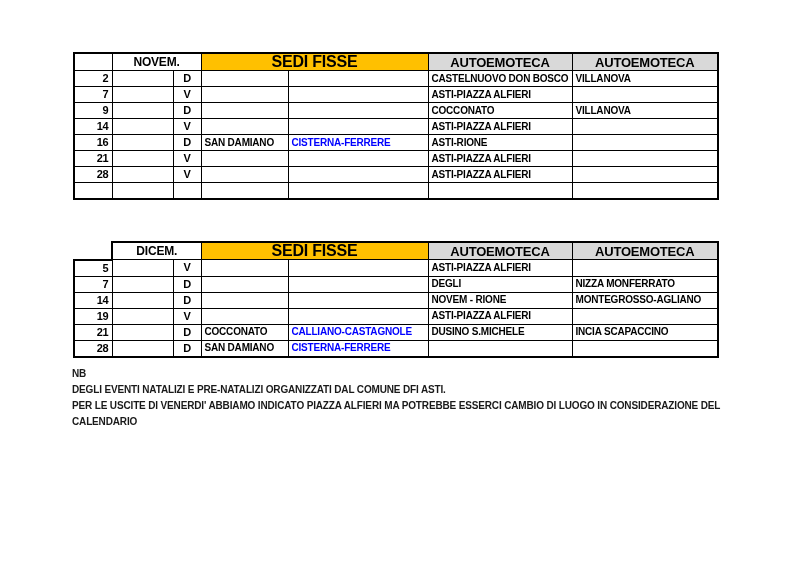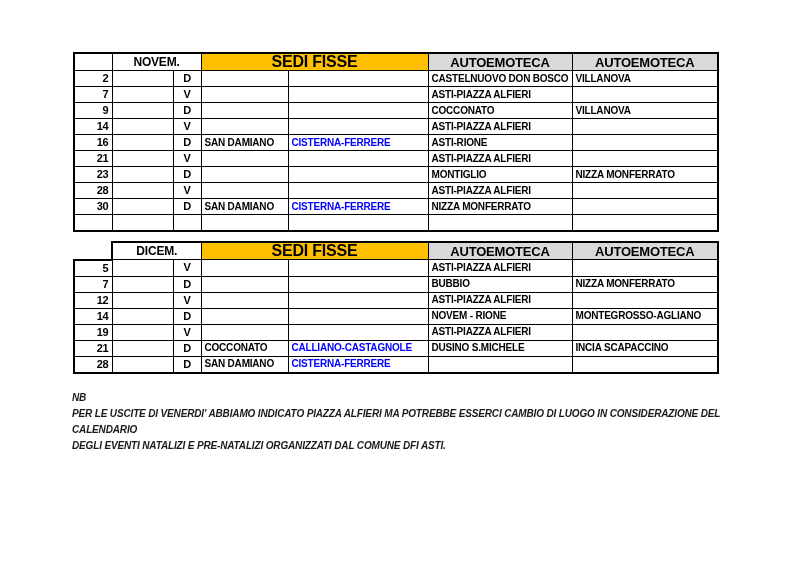--- a/index.html
+++ b/index.html
@@ -56,23 +56,22 @@
   td.dv  { text-align: center; padding: 0; font-size: 11px; }
   td.s2  { color: var(--link-blue, #0000FF); margin-left: 45px; }
 
   .c-blue  { color: var(--c-blue, #0000FF); }
   .c-red   { color: var(--c-red, #FF0000); }
   .c-black { color: var(--c-black, #000000); }
 
   .note {
     position: absolute;
     left: 72px;
-    top: 390px;
+    top: 366px;
     width: 690px;
-    font-style: italic;
     font-weight: 700;
     font-size: 10px;
     line-height: 16px;
     letter-spacing: -0.15px;
     color: #1a1a1a;
   }
 </style>
 </head>
 <body>
 
@@ -146,44 +145,26 @@
         <tr>
           <td class="day c-red">21</td>
           <td class="blankcol"></td>
           <td class="dv c-red">V</td>
           <td class="sede s1"></td>
           <td class="sede s2"></td>
           <td class="auto1">ASTI-PIAZZA ALFIERI</td>
           <td class="auto2"></td>
         </tr>
         <tr>
-          <td class="day c-blue">23</td>
-          <td class="blankcol"></td>
-          <td class="dv c-black">D</td>
-          <td class="sede s1"></td>
-          <td class="sede s2"></td>
-          <td class="auto1">MONTIGLIO</td>
-          <td class="auto2">NIZZA MONFERRATO</td>
-        </tr>
-        <tr>
           <td class="day c-red">28</td>
           <td class="blankcol"></td>
           <td class="dv c-red">V</td>
           <td class="sede s1"></td>
           <td class="sede s2"></td>
           <td class="auto1">ASTI-PIAZZA ALFIERI</td>
-          <td class="auto2"></td>
-        </tr>
-        <tr>
-          <td class="day c-blue">30</td>
-          <td class="blankcol"></td>
-          <td class="dv c-black">D</td>
-          <td class="sede s1">SAN DAMIANO</td>
-          <td class="sede s2">CISTERNA-FERRERE</td>
-          <td class="auto1">NIZZA MONFERRATO</td>
           <td class="auto2"></td>
         </tr>
         <tr>
           <td class="day c-black"></td>
           <td class="blankcol"></td>
           <td class="dv c-black"></td>
           <td class="sede s1"></td>
           <td class="sede s2"></td>
           <td class="auto1"></td>
           <td class="auto2"></td>
@@ -219,31 +200,22 @@
           <td class="sede s2"></td>
           <td class="auto1">ASTI-PIAZZA ALFIERI</td>
           <td class="auto2"></td>
         </tr>
         <tr>
           <td class="day c-red">7</td>
           <td class="blankcol"></td>
           <td class="dv c-red">D</td>
           <td class="sede s1"></td>
           <td class="sede s2"></td>
-          <td class="auto1">BUBBIO</td>
+          <td class="auto1">DEGLI</td>
           <td class="auto2">NIZZA MONFERRATO</td>
-        </tr>
-        <tr>
-          <td class="day c-blue">12</td>
-          <td class="blankcol"></td>
-          <td class="dv c-black">V</td>
-          <td class="sede s1"></td>
-          <td class="sede s2"></td>
-          <td class="auto1">ASTI-PIAZZA ALFIERI</td>
-          <td class="auto2"></td>
         </tr>
         <tr>
           <td class="day c-red">14</td>
           <td class="blankcol"></td>
           <td class="dv c-red">D</td>
           <td class="sede s1"></td>
           <td class="sede s2"></td>
           <td class="auto1">NOVEM - RIONE</td>
           <td class="auto2">MONTEGROSSO-AGLIANO</td>
         </tr>
@@ -272,17 +244,17 @@
           <td class="sede s1">SAN DAMIANO</td>
           <td class="sede s2">CISTERNA-FERRERE</td>
           <td class="auto1"></td>
           <td class="auto2"></td>
         </tr>
       </tbody>
   </table>
 
   <div class="note">
     <div>NB</div>
+    <div>DEGLI EVENTI NATALIZI E PRE-NATALIZI ORGANIZZATI DAL COMUNE DFI ASTI.</div>
     <div>PER LE USCITE DI VENERDI' ABBIAMO INDICATO PIAZZA ALFIERI MA POTREBBE ESSERCI CAMBIO DI LUOGO IN CONSIDERAZIONE DEL CALENDARIO</div>
-    <div>DEGLI EVENTI NATALIZI E PRE-NATALIZI ORGANIZZATI DAL COMUNE DFI ASTI.</div>
   </div>
 
 </div>
 
 </body></html>

